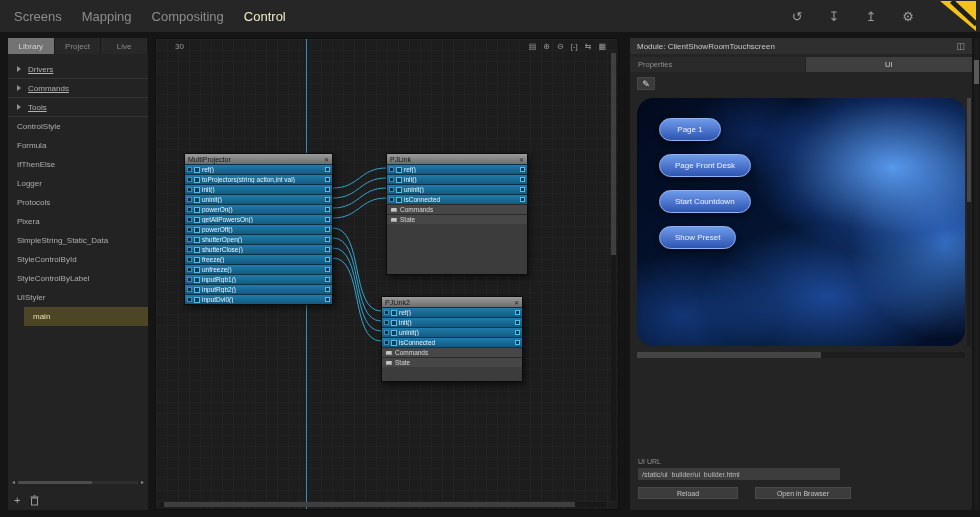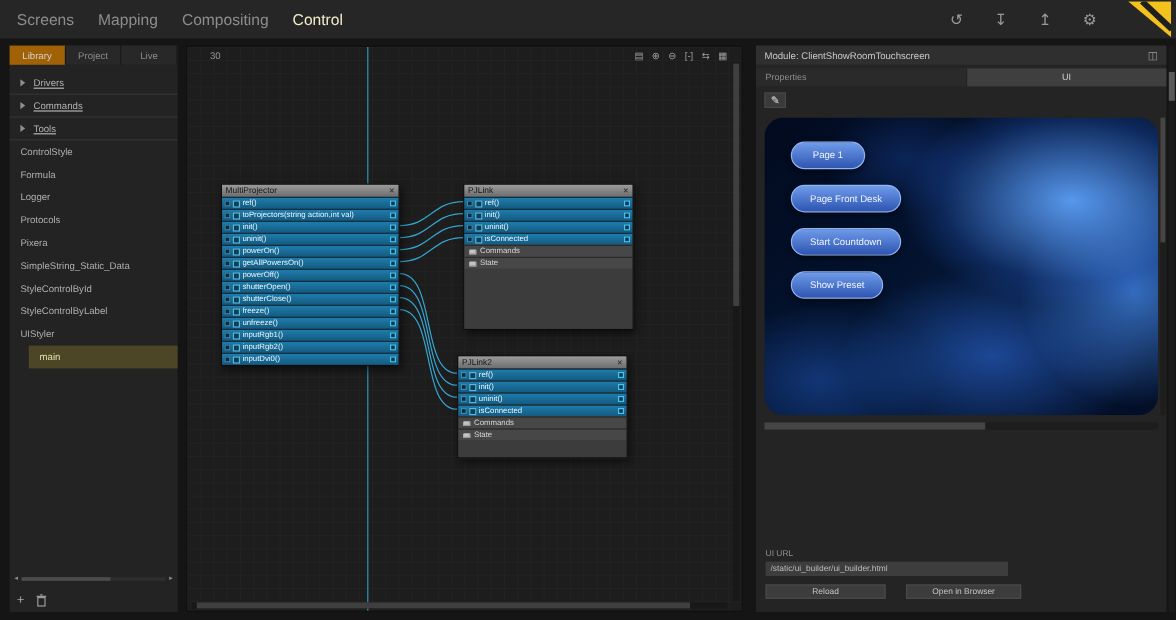--- a/index.html
+++ b/index.html
@@ -17,21 +17,21 @@
   .logo { position:absolute; right:4px; top:1px; width:36px; height:30px; background:#f2c21d;
           clip-path:polygon(0 0,100% 0,100% 100%); }
   .logo::after { content:""; position:absolute; left:10px; top:2px; width:5px; height:34px;
           background:#1f1f1f; transform:rotate(-47deg); transform-origin:top left; }
 
   
   .sidebar { position:absolute; left:8px; top:38px; width:140px; height:472px; background:#232323; }
   .sb-tabs { display:flex; height:16px; background:#1f1f1f; }
   .sb-tab { flex:1; display:flex; align-items:center; justify-content:center; font-size:8px;
             background:#282828; color:#8a8a8a; border-right:1px solid #191919; }
-  .sb-tab.active { background:#a16207; color:#d2d2d2; }
+  .sb-tab.active { background:#737373; color:#d2d2d2; }
   .lib-list { position:absolute; top:22px; left:0; right:0; }
   .lib-group { height:19px; display:flex; align-items:center; gap:7px; padding-left:9px;
             font-size:8px; color:#b2b2b2; border-bottom:1px solid #343434;text-decoration:underline; }
   .tri { width:0; height:0; border-left:4px solid #8f8f8f; border-top:3px solid transparent;
             border-bottom:3px solid transparent; }
   .lib-item { height:19px; display:flex; align-items:center; padding-left:9px; font-size:8px; color:#aeaeae; }
   .lib-item.selected { background:#4d4626; color:#e8e0ac;margin-left:16px; }
   .sb-hscroll { position:absolute; left:3px; right:3px; bottom:24px; height:8px; display:flex; align-items:center; gap:2px; }
   .sb-arrow { font-size:5px; color:#8a8a8a; }
   .sb-track { flex:1; height:3px; background:#2e2e2e; position:relative; }
@@ -149,20 +149,21 @@
       <div class="lib-group">
         <div class="tri"></div>
         <div>Commands</div>
       </div>
       <div class="lib-group">
         <div class="tri"></div>
         <div>Tools</div>
       </div>
       <div class="lib-item">ControlStyle</div>
       <div class="lib-item">Formula</div>
+      <div class="lib-item">IfThenElse</div>
       <div class="lib-item">Logger</div>
       <div class="lib-item">Protocols</div>
       <div class="lib-item">Pixera</div>
       <div class="lib-item">SimpleString_Static_Data</div>
       <div class="lib-item">StyleControlById</div>
       <div class="lib-item">StyleControlByLabel</div>
       <div class="lib-item">UIStyler</div>
       <div class="lib-item selected">main</div>
     </div>
   <div class="sb-hscroll">

